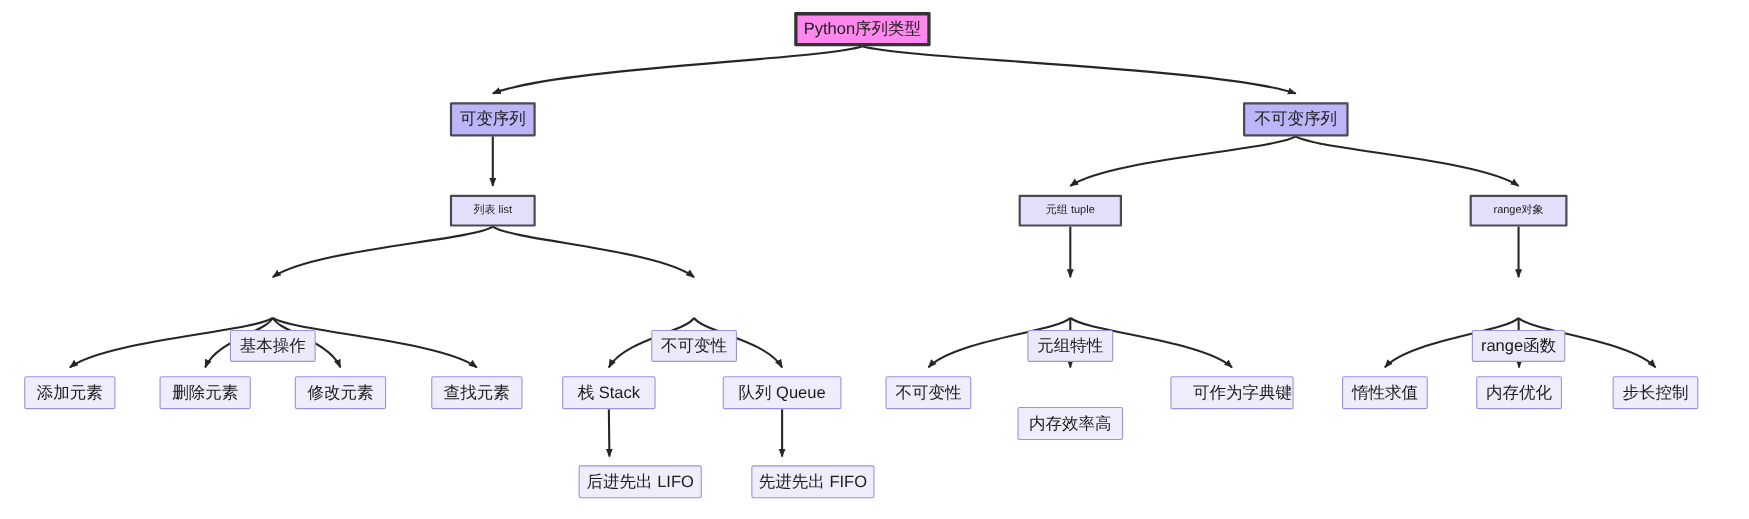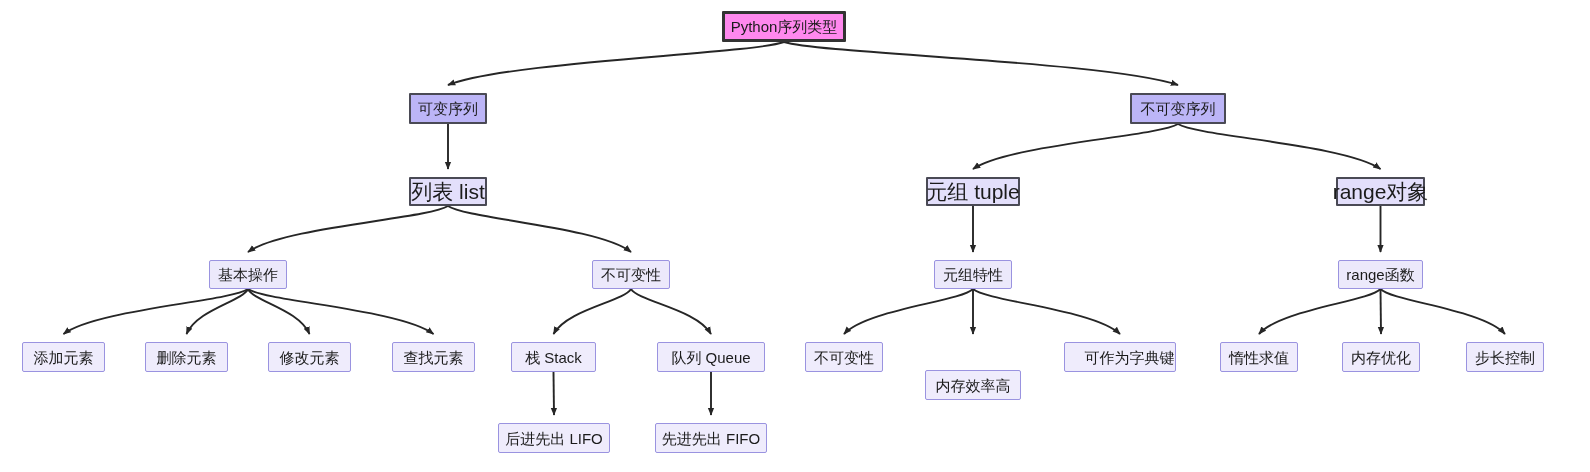--- a/index.html
+++ b/index.html
@@ -52,45 +52,47 @@
     border: 2px solid #4a4a55;
     color: #1b1b1b;
     font-size: 15px;
     border-radius: 1px;
   }
   
   .lvl-3 {
     background: #e3dffb;
     border: 2px solid #4a4a55;
     color: #1b1b1b;
-    font-size: 21px;
+    font-size: 10px;
     border-radius: 1px;
   }
   
   .lvl-4 {
     background: #ece9fb;
     border: 1.5px solid #9a93e0;
     color: #1b1b1b;
     font-size: 15px;
     border-radius: 2px;
+    margin-top: 40px;
   }
   
   .lvl-5 {
     background: #efecfc;
     border: 1.5px solid #9a93e0;
     color: #1b1b1b;
     font-size: 15px;
     border-radius: 2px;
   }
   .lvl-6 {
     background: #efecfc;
     border: 1.5px solid #9a93e0;
     color: #1b1b1b;
     font-size: 15px;
     border-radius: 2px;
+    margin-left: 28px;
   }
   #watermark {
     position: absolute;
     right: 16px;
     bottom: 12px;
     font-size: 23px;
     color: #c9c9c9;
     letter-spacing: 1px;
     user-select: none;
     white-space: nowrap;

